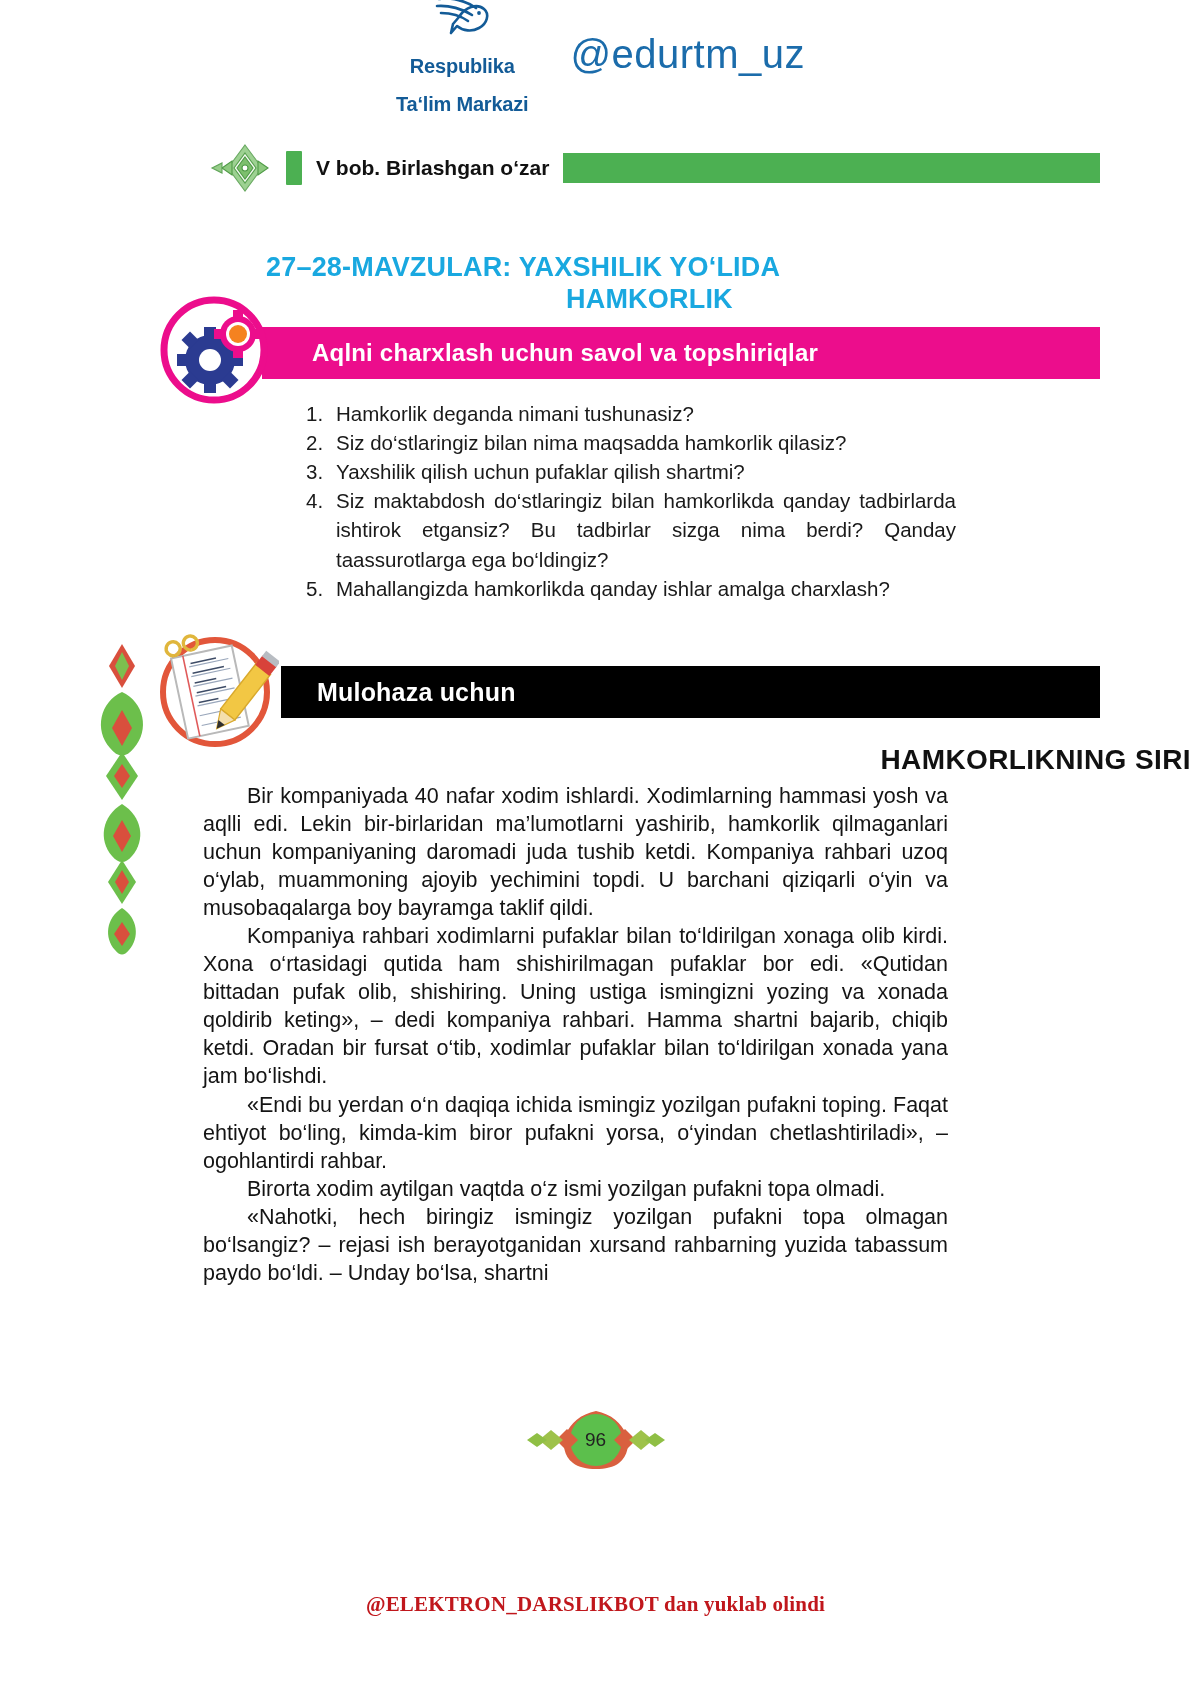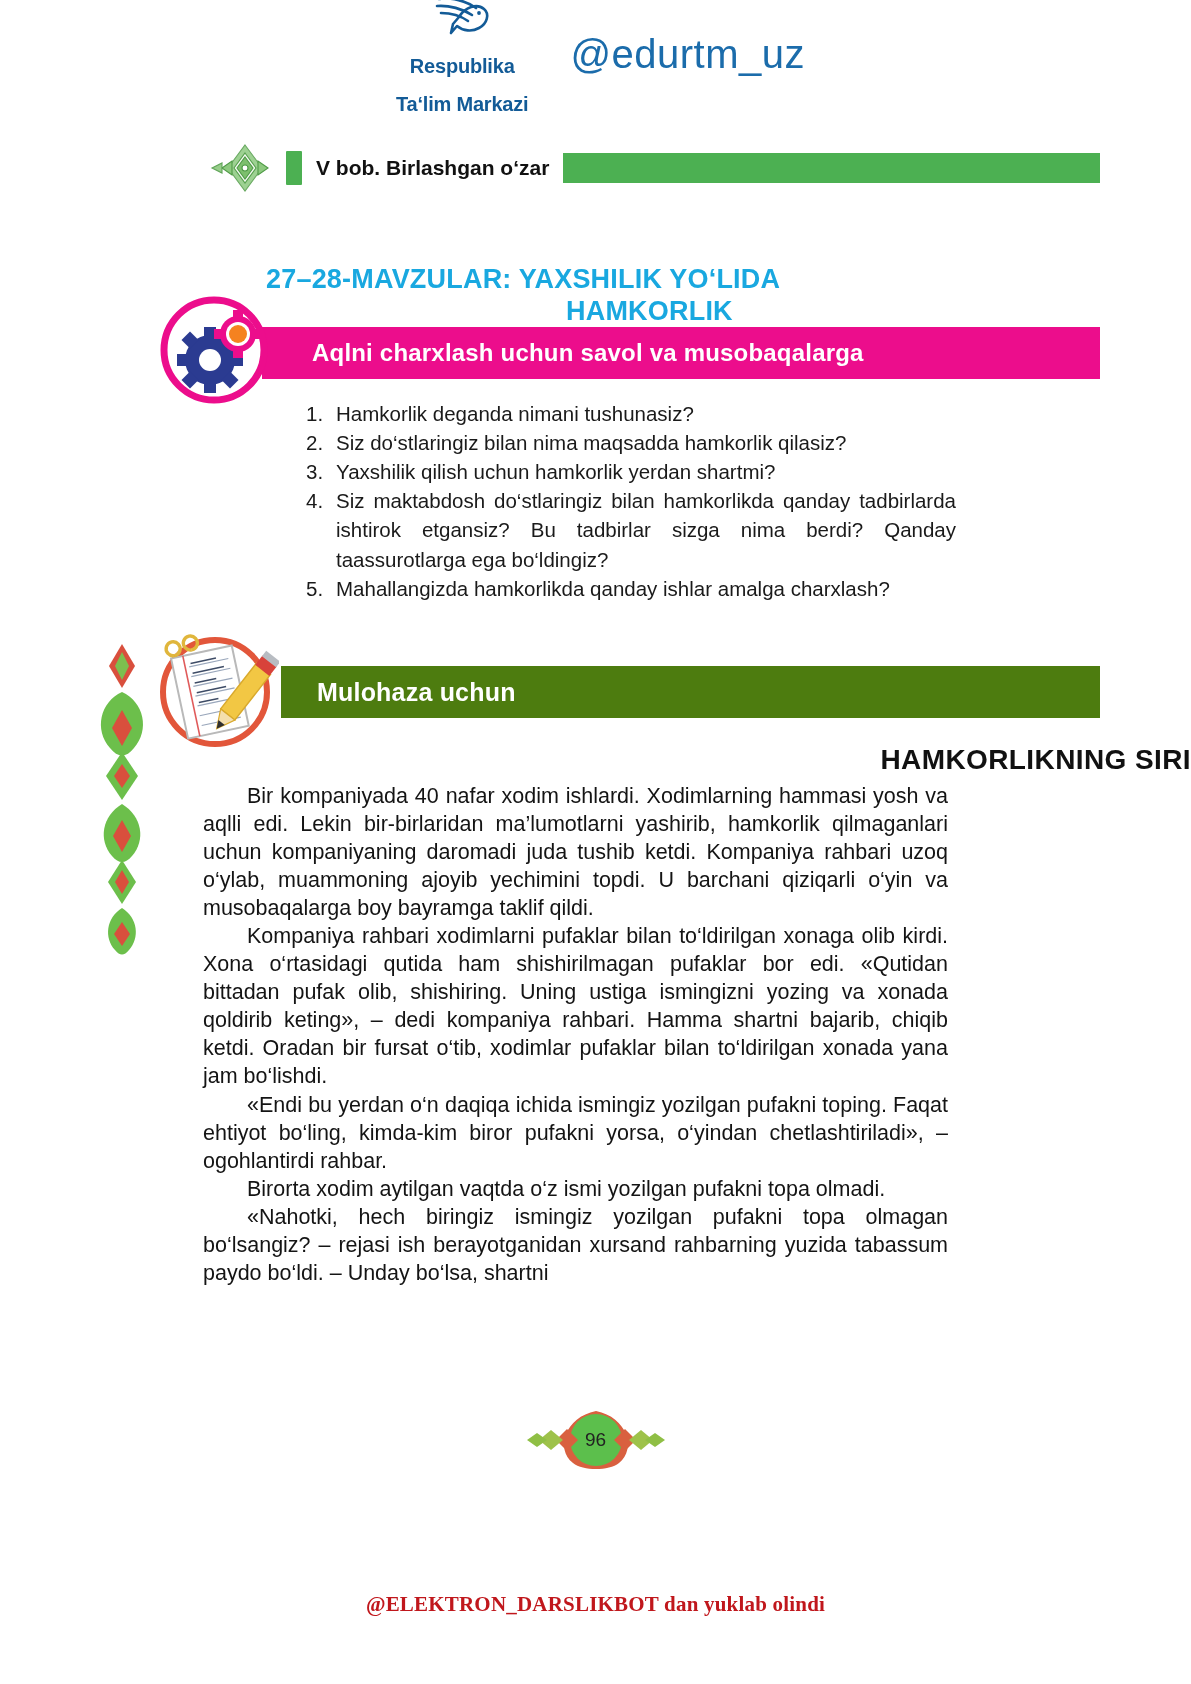--- a/index.html
+++ b/index.html
@@ -87,21 +87,21 @@
   }
   .chapter-rule {
     flex: 1 1 auto;
     height: 30px;
     background: #4cb052;
   }
 
   
   .lesson-title {
     position: absolute;
-    top: 264px;
+    top: 252px;
     left: 266px;
     width: 700px;
     font-size: 27px;
     font-weight: bold;
     color: #19a8e0;
     line-height: 1.18;
     letter-spacing: 0.2px;
   }
   .lesson-title .t-line2 {
     display: block;
@@ -118,21 +118,21 @@
   .banner-pink {
     top: 327px;
     left: 262px;
     width: 838px;
     background: #ec0d8c;
   }
   .banner-orange {
     top: 666px;
     left: 281px;
     width: 819px;
-    background: #4d7c0f;
+    background: #000000;
   }
   .banner-text {
     color: #ffffff;
     font-size: 24px;
     font-weight: bold;
     padding-left: 50px;
     letter-spacing: 0.2px;
   }
   .banner-orange .banner-text { font-size: 25px; padding-left: 36px; }
 
@@ -289,21 +289,21 @@
   <div class="chapter-label">V bob.  Birlashgan o‘zar</div>
   <div class="chapter-rule"></div>
 </div>
 
 <div class="lesson-title">
   <span>27–28-MAVZULAR:  YAXSHILIK  YO‘LIDA</span>
   <span class="t-line2">HAMKORLIK</span>
 </div>
 
 <div class="banner banner-pink">
-  <div class="banner-text">Aqlni charxlash uchun savol va musobaqalarga</div>
+  <div class="banner-text">Aqlni charxlash uchun savol va topshiriqlar</div>
 </div>
 <div class="gear-badge">
   <svg width="112" height="112" viewBox="0 0 112 112">
     <circle cx="56" cy="56" r="50" fill="#ffffff" stroke="#ec0d8c" stroke-width="7"></circle>
     <g fill="#2b3b91">
       <circle cx="52" cy="66" r="25"></circle>
       <g>
         <rect x="46" y="33" width="12" height="12"></rect>
         <rect x="46" y="87" width="12" height="12"></rect>
         <rect x="19" y="60" width="12" height="12"></rect>
@@ -331,21 +331,21 @@
   <div class="q-item">
     <span class="q-num">1.</span>
     <span class="q-text">Hamkorlik deganda nimani tushunasiz?</span>
   </div>
   <div class="q-item">
     <span class="q-num">2.</span>
     <span class="q-text">Siz do‘stlaringiz bilan nima maqsadda hamkorlik qilasiz?</span>
   </div>
   <div class="q-item">
     <span class="q-num">3.</span>
-    <span class="q-text">Yaxshilik qilish uchun hamkorlik yerdan shartmi?</span>
+    <span class="q-text">Yaxshilik qilish uchun pufaklar qilish shartmi?</span>
   </div>
   <div class="q-item">
     <span class="q-num">4.</span>
     <span class="q-text">Siz maktabdosh do‘stlaringiz bilan hamkorlikda qanday tadbirlarda ishtirok etgansiz? Bu tadbirlar sizga nima berdi? Qanday taassurotlarga ega bo‘ldingiz?</span>
   </div>
   <div class="q-item last">
     <span class="q-num">5.</span>
     <span class="q-text">Mahallangizda hamkorlikda qanday ishlar amalga charxlash?</span>
   </div>
 </div>

